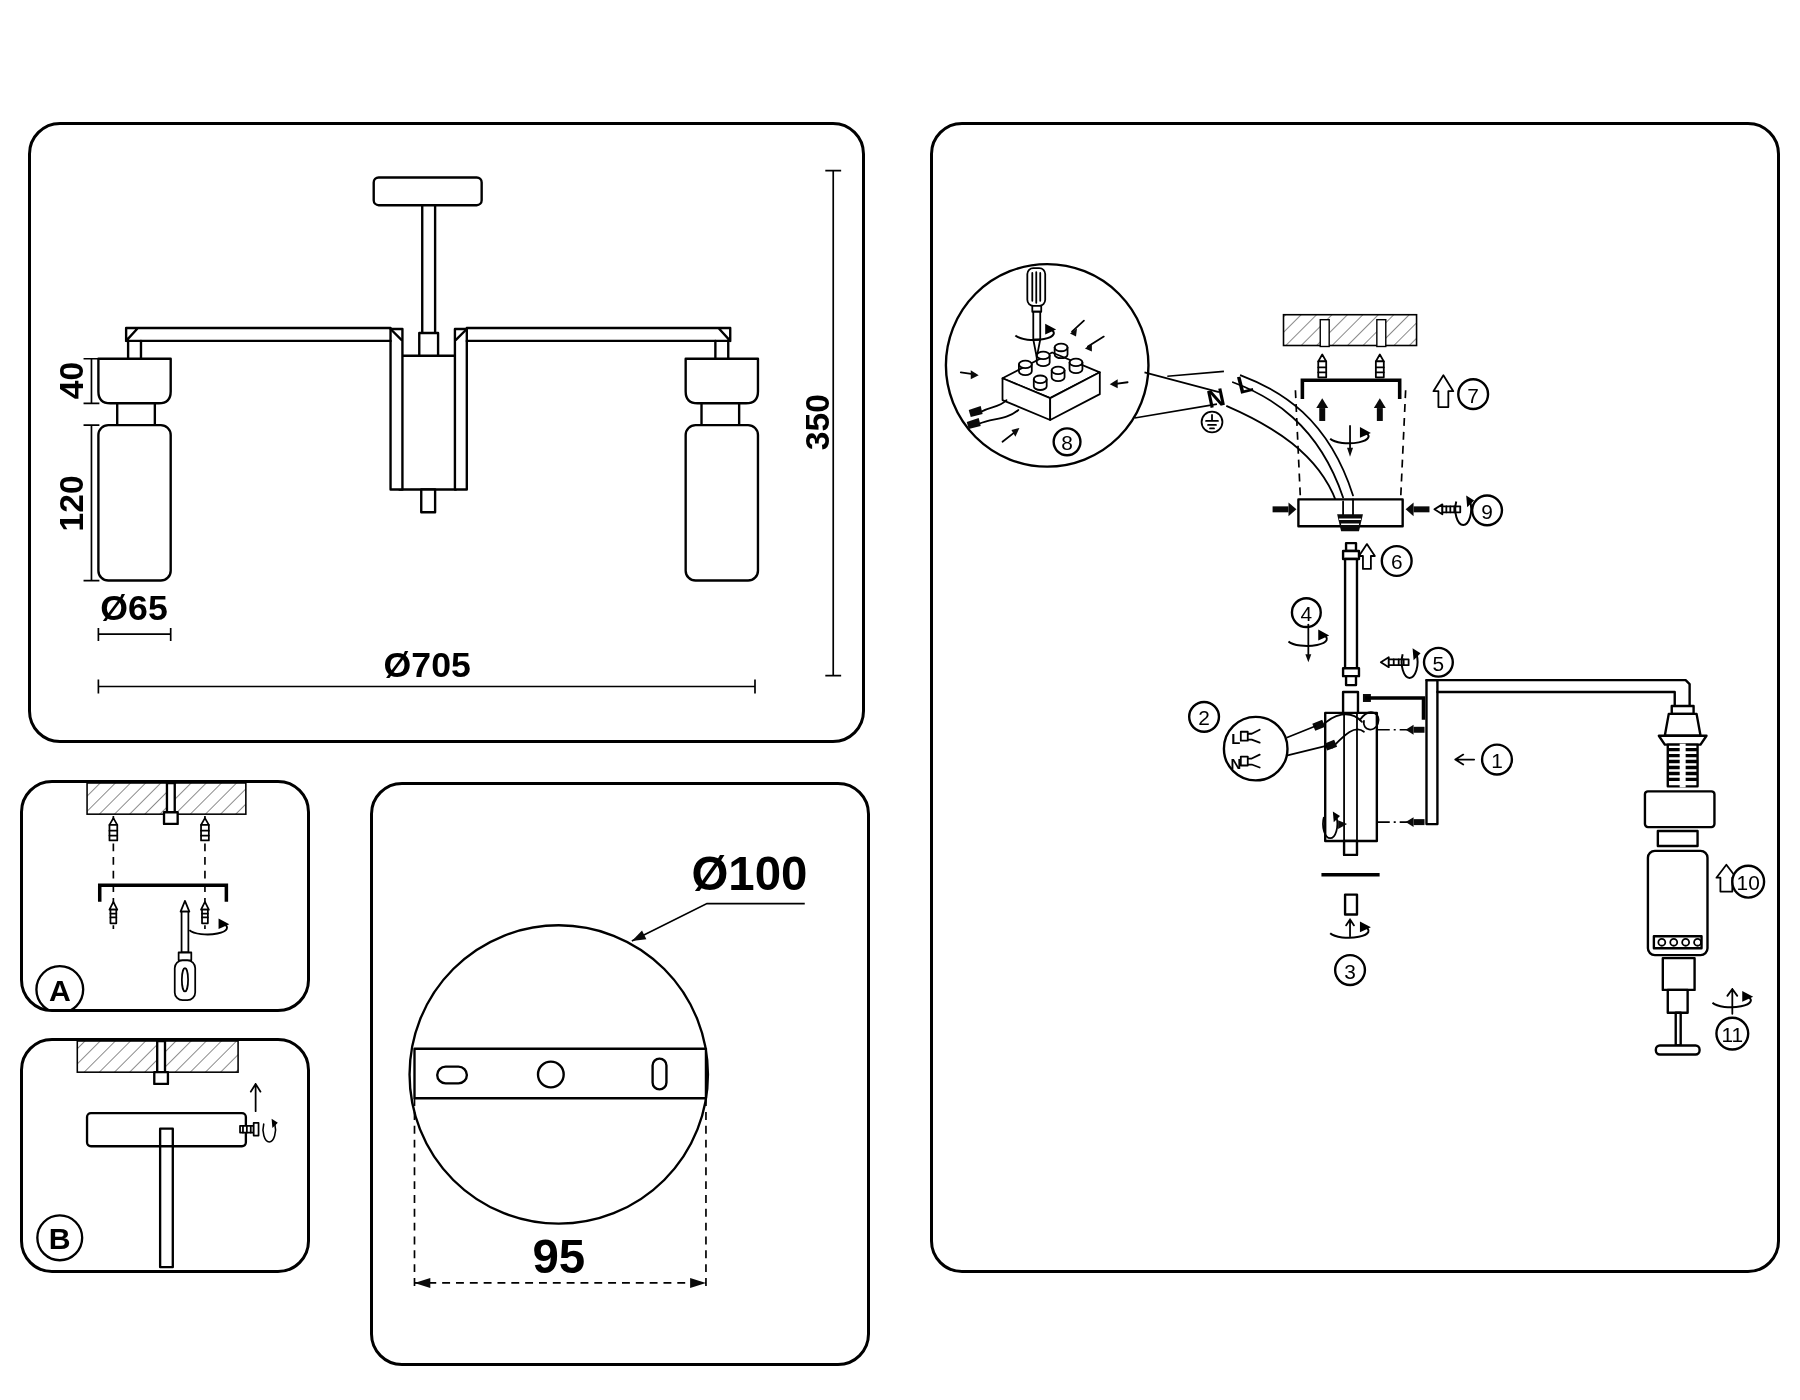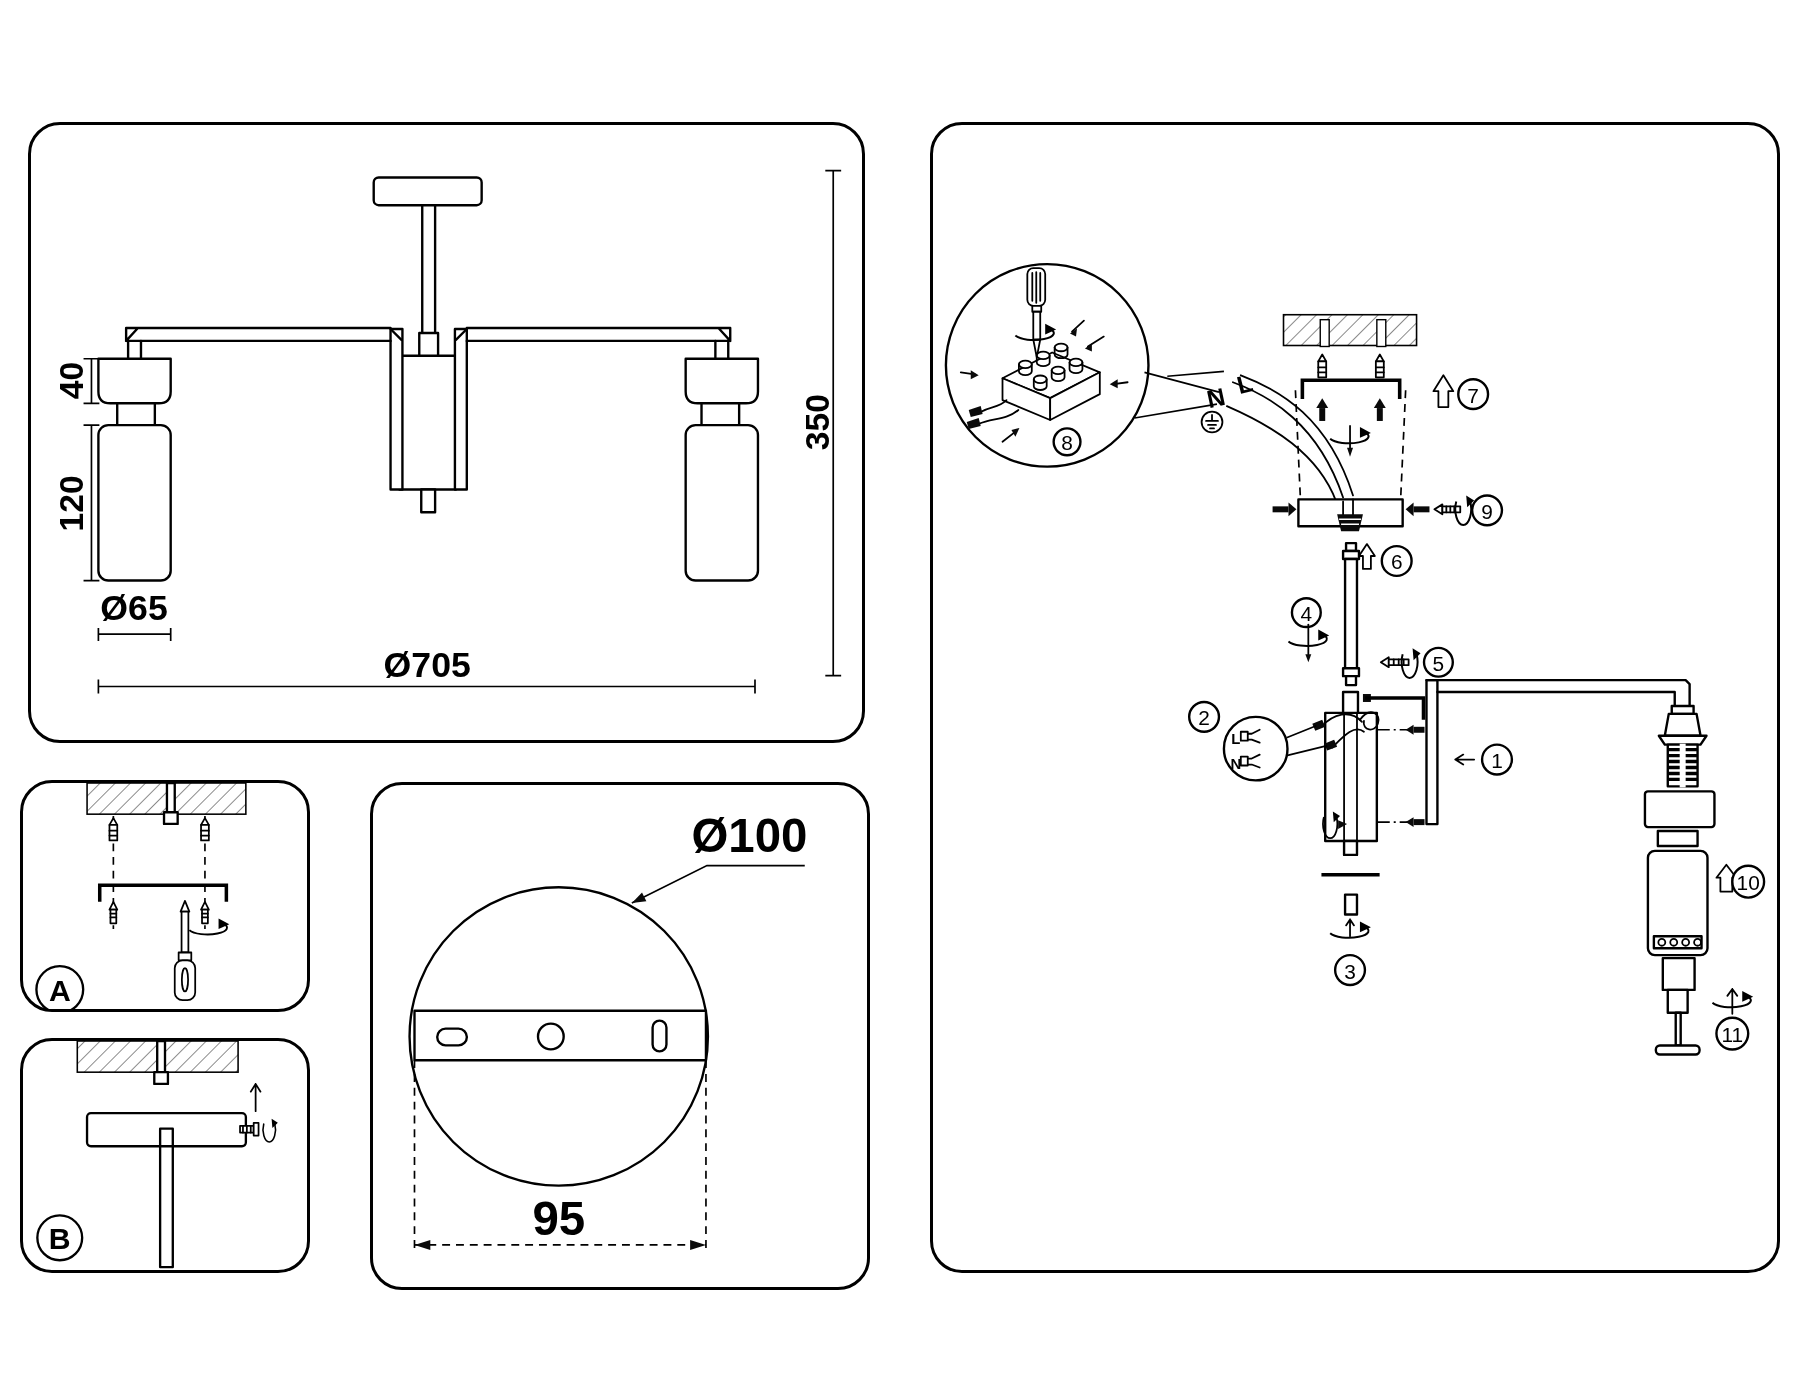--- a/index.html
+++ b/index.html
@@ -144,21 +144,21 @@
     <rect class="wf" x="236" y="84" width="5" height="13"></rect>
   </g>
   <use href="#rotv" transform="translate(252,91) scale(0.8)"></use>
   <g>
     <circle class="bdg" cx="37" cy="202" r="23"></circle>
     <text class="badgetxt ctr" x="37" y="203">B</text>
   </g>
 </svg>
 </div>
 
-<div class="panel" style="left:370px;top:782px;width:500px;height:508px">
+<div class="panel" style="left:370px;top:782px;width:500px;height:584px">
 <svg viewBox="0 0 500 481">
   <circle class="wf" cx="188" cy="241" r="151"></circle>
   <rect class="wf" x="42" y="215" width="295" height="50"></rect>
   <rect class="wf" x="65" y="233" width="30" height="17" rx="8.5"></rect>
   <circle class="wf" cx="180" cy="241" r="13"></circle>
   <rect class="wf" x="283" y="225" width="14" height="31" rx="7"></rect>
   <g>
     <path class="dim" d="M437,68 H338 L262,106"></path>
     <polygon class="blk" points="262,106 276.7,104.2 272.3,95.3"></polygon>
   </g>

